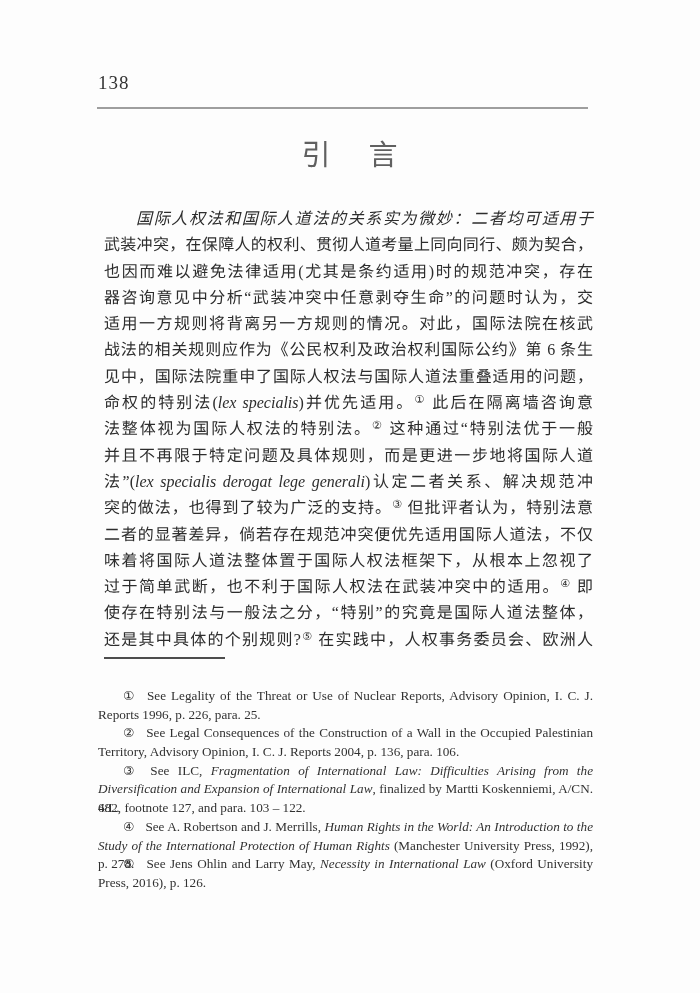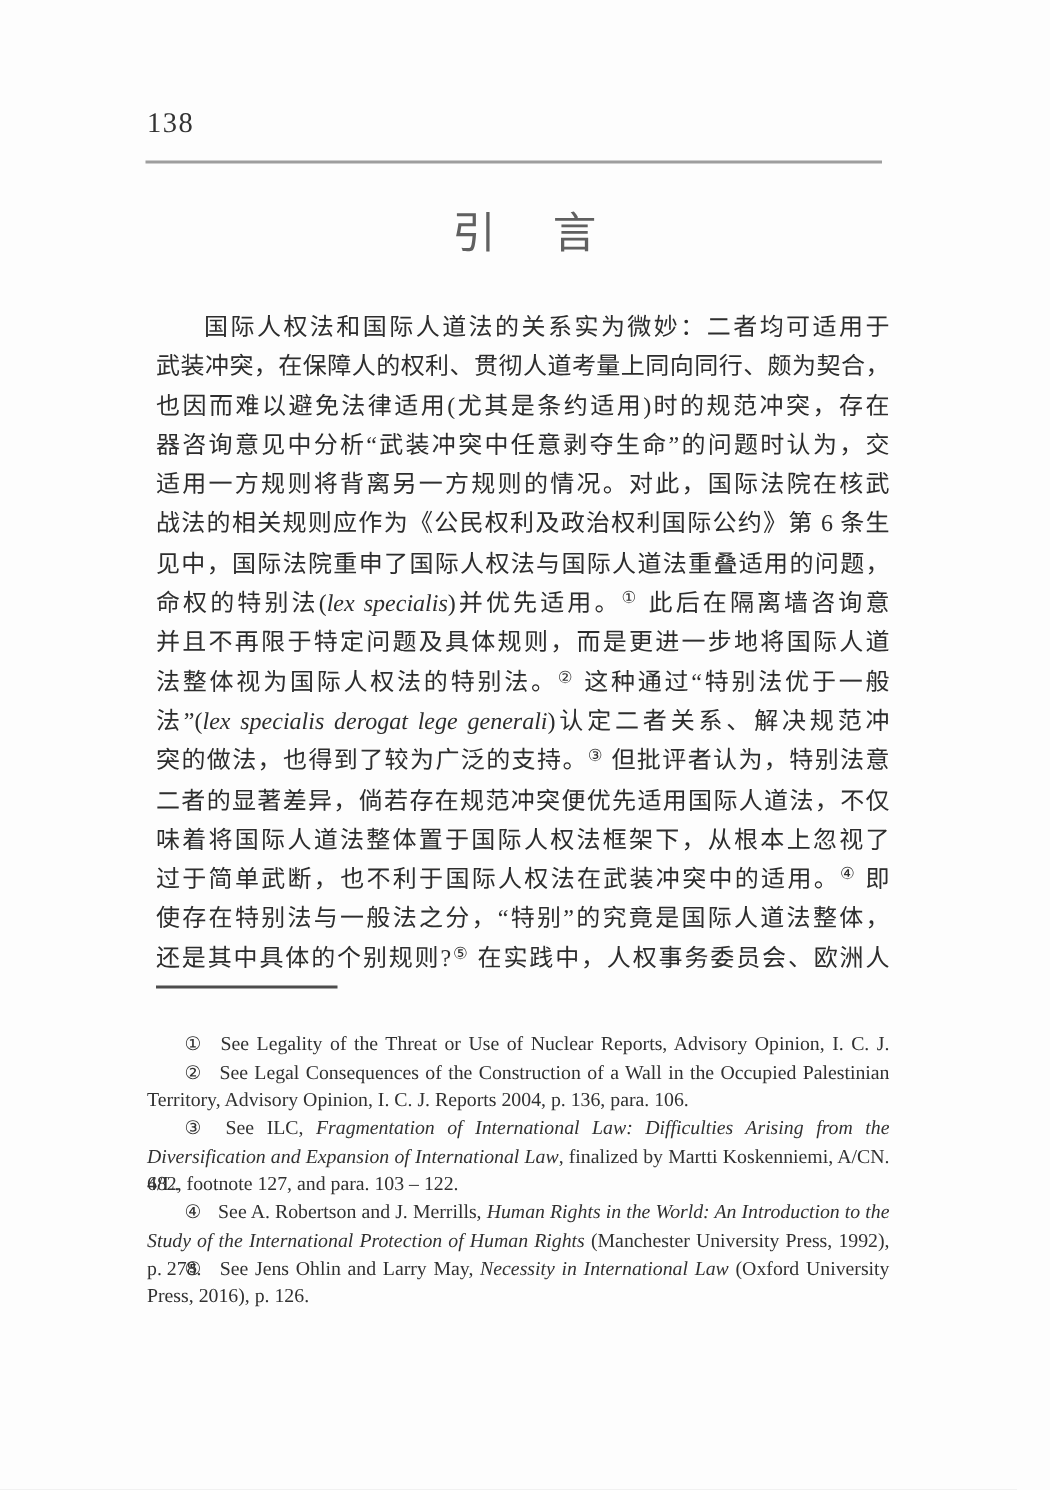--- a/index.html
+++ b/index.html
@@ -19,21 +19,21 @@
     font-family:"Liberation Sans","DejaVu Sans",sans-serif;
     font-size:29px;font-weight:400;color:#606060;letter-spacing:1px;
   }
   .title span + span{margin-left:37px;}
   
   .body-text{
     position:absolute;left:104px;top:206px;width:489px;
     font-size:16px;line-height:26.3px;
   }
   .bline{text-align:justify;text-align-last:justify;height:26.3px;}
-  .bline.indent{text-indent:2em;}
+  .bline.indent{text-indent:2em;font-style:italic;}
   .it{font-style:italic;}
   .supn{
     font-size:11px;vertical-align:5px;line-height:0;
     font-family:"DejaVu Sans","Liberation Sans",sans-serif;color:#2d2d2d;
   }
   
   .fnrule{position:absolute;left:104px;top:657px;width:121px;height:1.5px;background:#4d4d4d;}
   .footnotes{
     position:absolute;left:98px;top:687px;width:495px;
     font-size:13.2px;line-height:18.7px;color:#313131;
@@ -61,34 +61,35 @@
 
   <div class="body-text">
       <div class="bline indent"><span>国际人权法和国际人道法的关系实为微妙：二者均可适用于</span></div>
       <div class="bline"><span>武装冲突，在保障人的权利、贯彻人道考量上同向同行、颇为契合，</span></div>
       <div class="bline"><span>也因而难以避免法律适用(尤其是条约适用)时的规范冲突，存在</span></div>
       <div class="bline"><span>器咨询意见中分析“武装冲突中任意剥夺生命”的问题时认为，交</span></div>
       <div class="bline"><span>适用一方规则将背离另一方规则的情况。对此，国际法院在核武</span></div>
       <div class="bline"><span>战法的相关规则应作为《公民权利及政治权利国际公约》第 6 条生</span></div>
       <div class="bline"><span>见中，国际法院重申了国际人权法与国际人道法重叠适用的问题，</span></div>
       <div class="bline"><span>命权的特别法(</span><span class="it">lex specialis</span><span>)并优先适用。</span><span class="supn">①</span><span> 此后在隔离墙咨询意</span></div>
+      <div class="bline"><span>法整体视为国际人权法的特别法。</span><span class="supn">②</span><span> 这种通过“特别法优于一般</span></div>
       <div class="bline"><span>并且不再限于特定问题及具体规则，而是更进一步地将国际人道</span></div>
-      <div class="bline"><span>法整体视为国际人权法的特别法。</span><span class="supn">②</span><span> 这种通过“特别法优于一般</span></div>
       <div class="bline"><span>法”(</span><span class="it">lex specialis derogat lege generali</span><span>)认定二者关系、解决规范冲</span></div>
       <div class="bline"><span>突的做法，也得到了较为广泛的支持。</span><span class="supn">③</span><span> 但批评者认为，特别法意</span></div>
       <div class="bline"><span>二者的显著差异，倘若存在规范冲突便优先适用国际人道法，不仅</span></div>
       <div class="bline"><span>味着将国际人道法整体置于国际人权法框架下，从根本上忽视了</span></div>
       <div class="bline"><span>过于简单武断，也不利于国际人权法在武装冲突中的适用。</span><span class="supn">④</span><span> 即</span></div>
       <div class="bline"><span>使存在特别法与一般法之分，“特别”的究竟是国际人道法整体，</span></div>
       <div class="bline"><span>还是其中具体的个别规则?</span><span class="supn">⑤</span><span> 在实践中，人权事务委员会、欧洲人</span></div>
     </div>
 
   <div class="fnrule"></div>
   <div class="footnotes">
       <div class="fn-line first"><span class="fn-marker">①</span><span>See Legality of the Threat or Use of Nuclear Reports, Advisory Opinion, I. C. J.</span></div>
+      <div class="fn-line last"><span>Reports 1996, p. 226, para. 25.</span></div>
       <div class="fn-line first"><span class="fn-marker">②</span><span>See Legal Consequences of the Construction of a Wall in the Occupied Palestinian</span></div>
       <div class="fn-line last"><span>Territory, Advisory Opinion, I. C. J.  Reports 2004, p. 136, para.  106.</span></div>
       <div class="fn-line first"><span class="fn-marker">③</span><span>See ILC, </span><span class="it">Fragmentation of International Law: Difficulties Arising from the</span></div>
       <div class="fn-line"><span class="it">Diversification and Expansion of International Law</span><span>, finalized by Martti Koskenniemi, A/CN. 4/L.</span></div>
       <div class="fn-line last"><span>682, footnote 127, and para.  103 – 122.</span></div>
       <div class="fn-line first"><span class="fn-marker">④</span><span>See A.  Robertson and J.  Merrills, </span><span class="it">Human Rights in the World: An Introduction to the</span></div>
       <div class="fn-line last"><span class="it">Study of the International Protection of Human Rights</span><span> (Manchester University Press, 1992), p. 278.</span></div>
       <div class="fn-line first"><span class="fn-marker">⑤</span><span>See Jens Ohlin and Larry May, </span><span class="it">Necessity in International Law</span><span> (Oxford University</span></div>
       <div class="fn-line last"><span>Press, 2016), p. 126.</span></div>
     </div>

